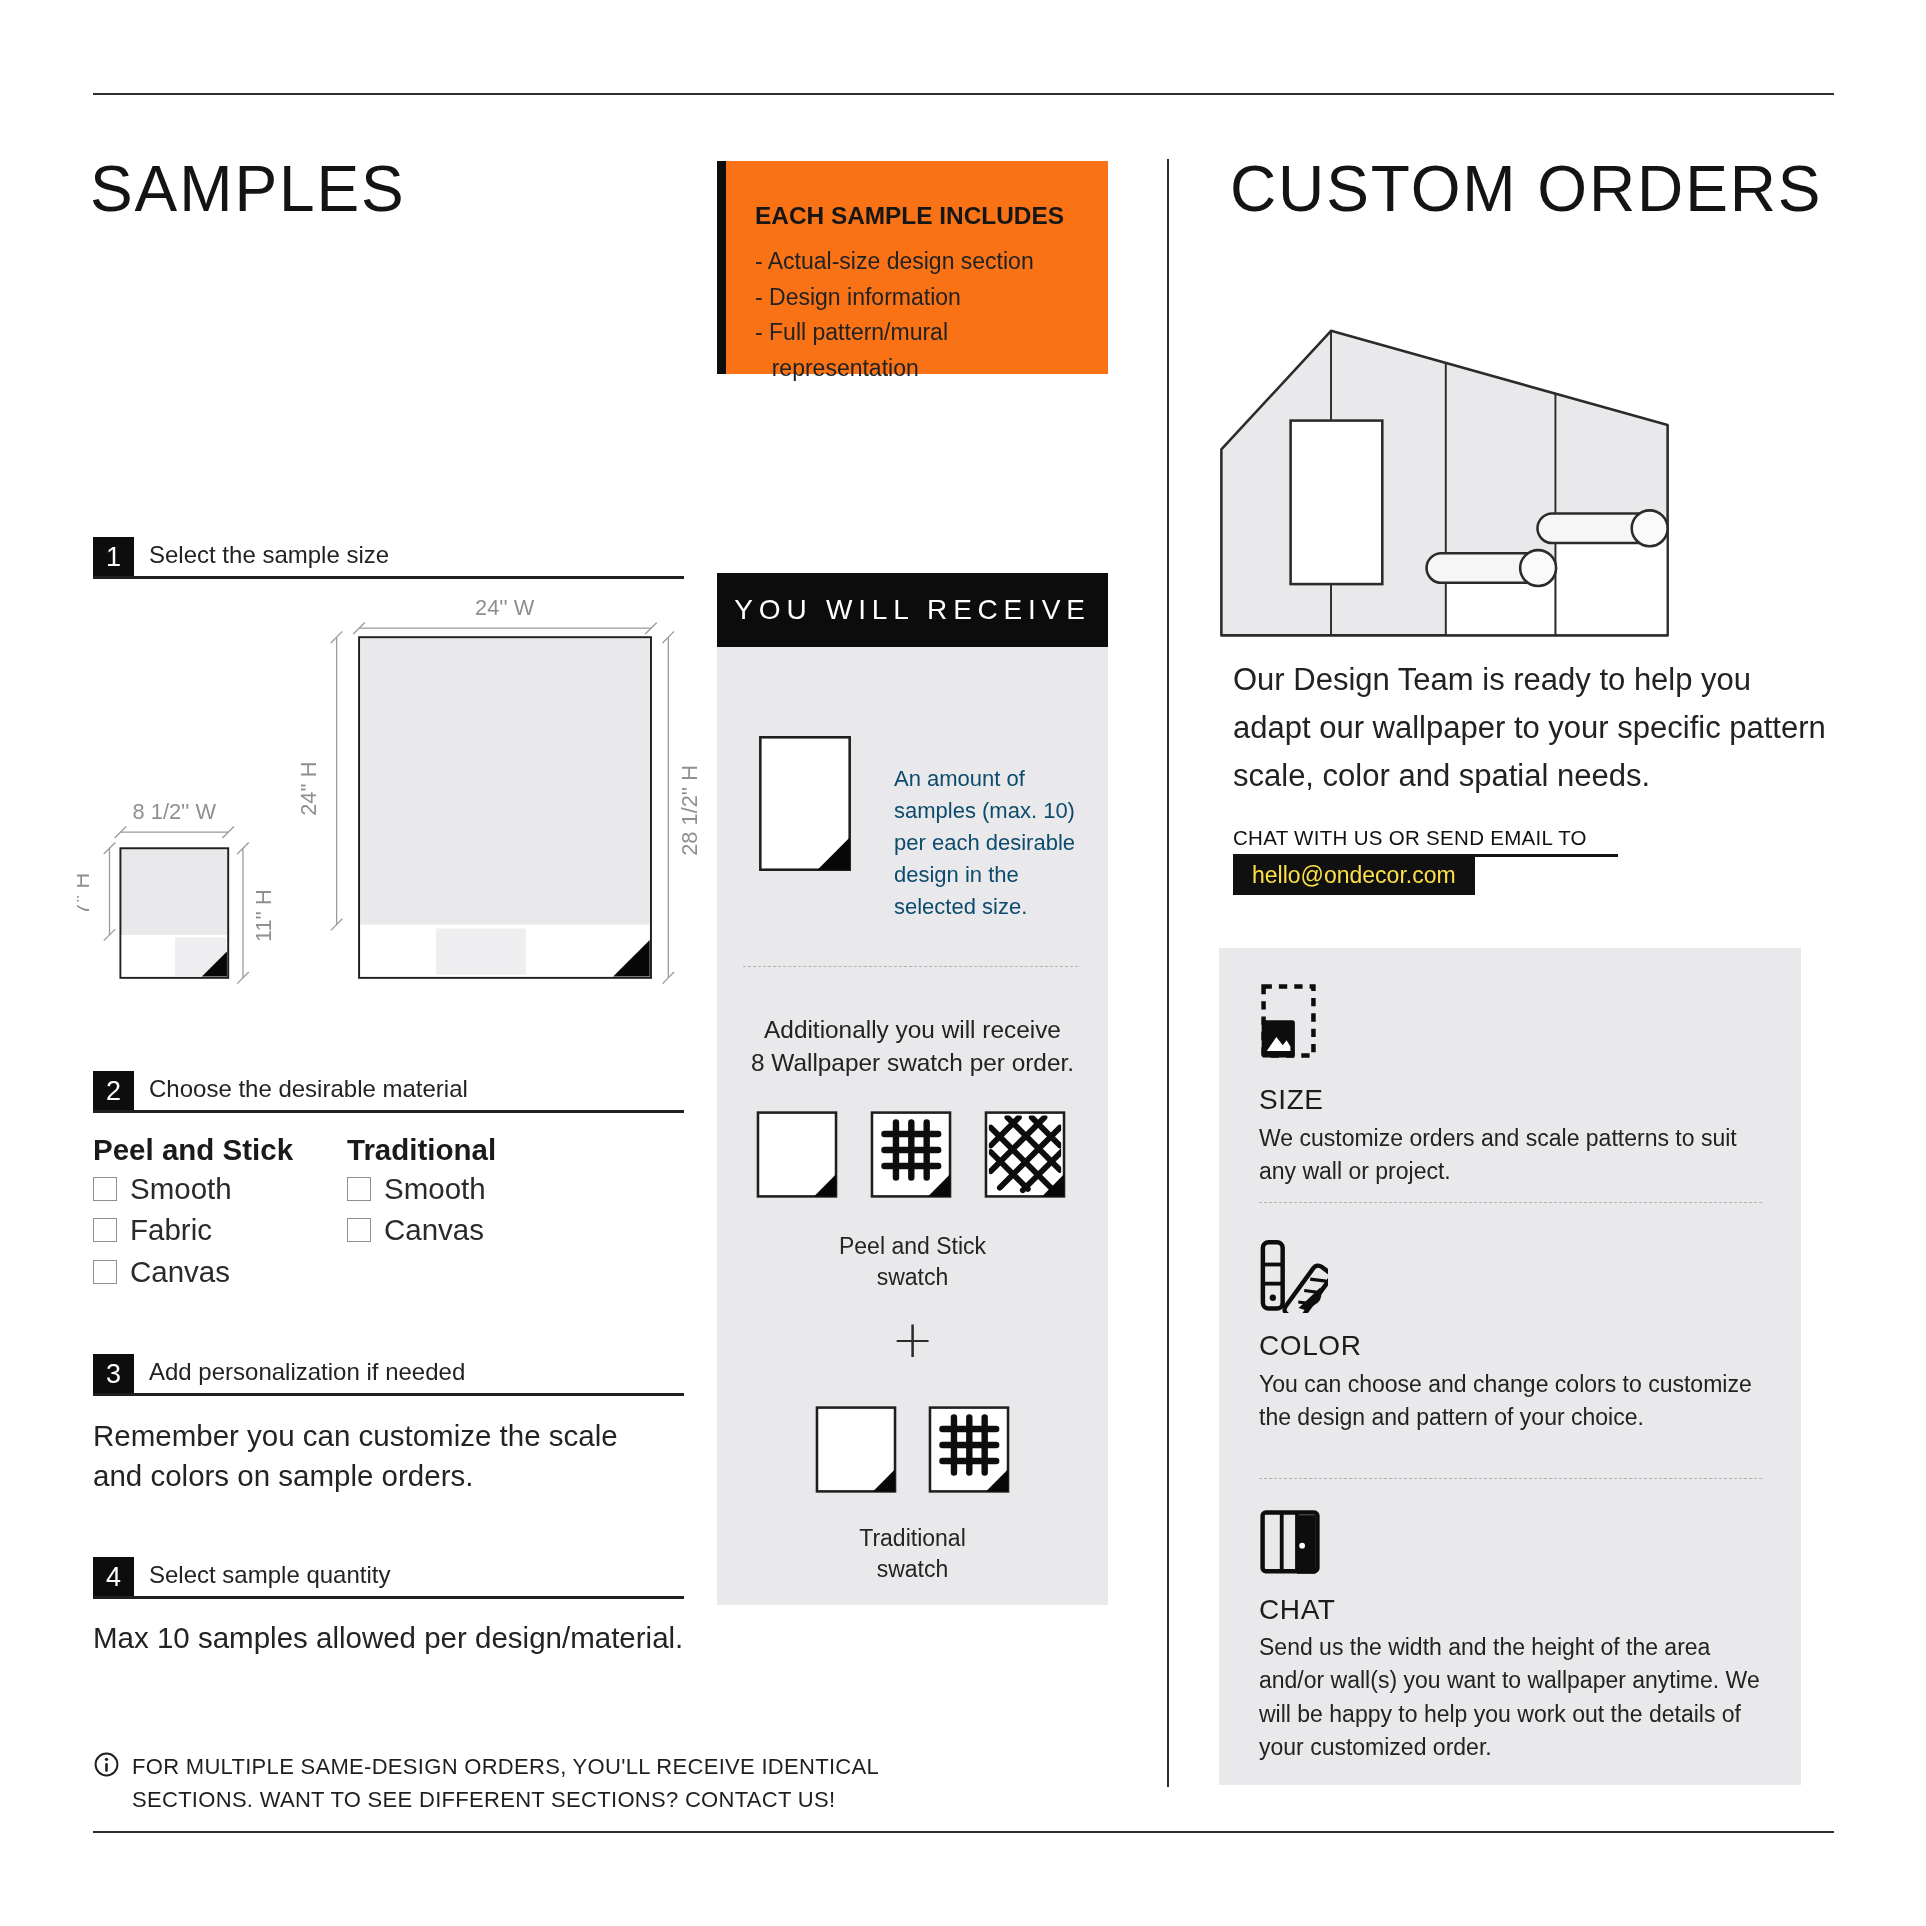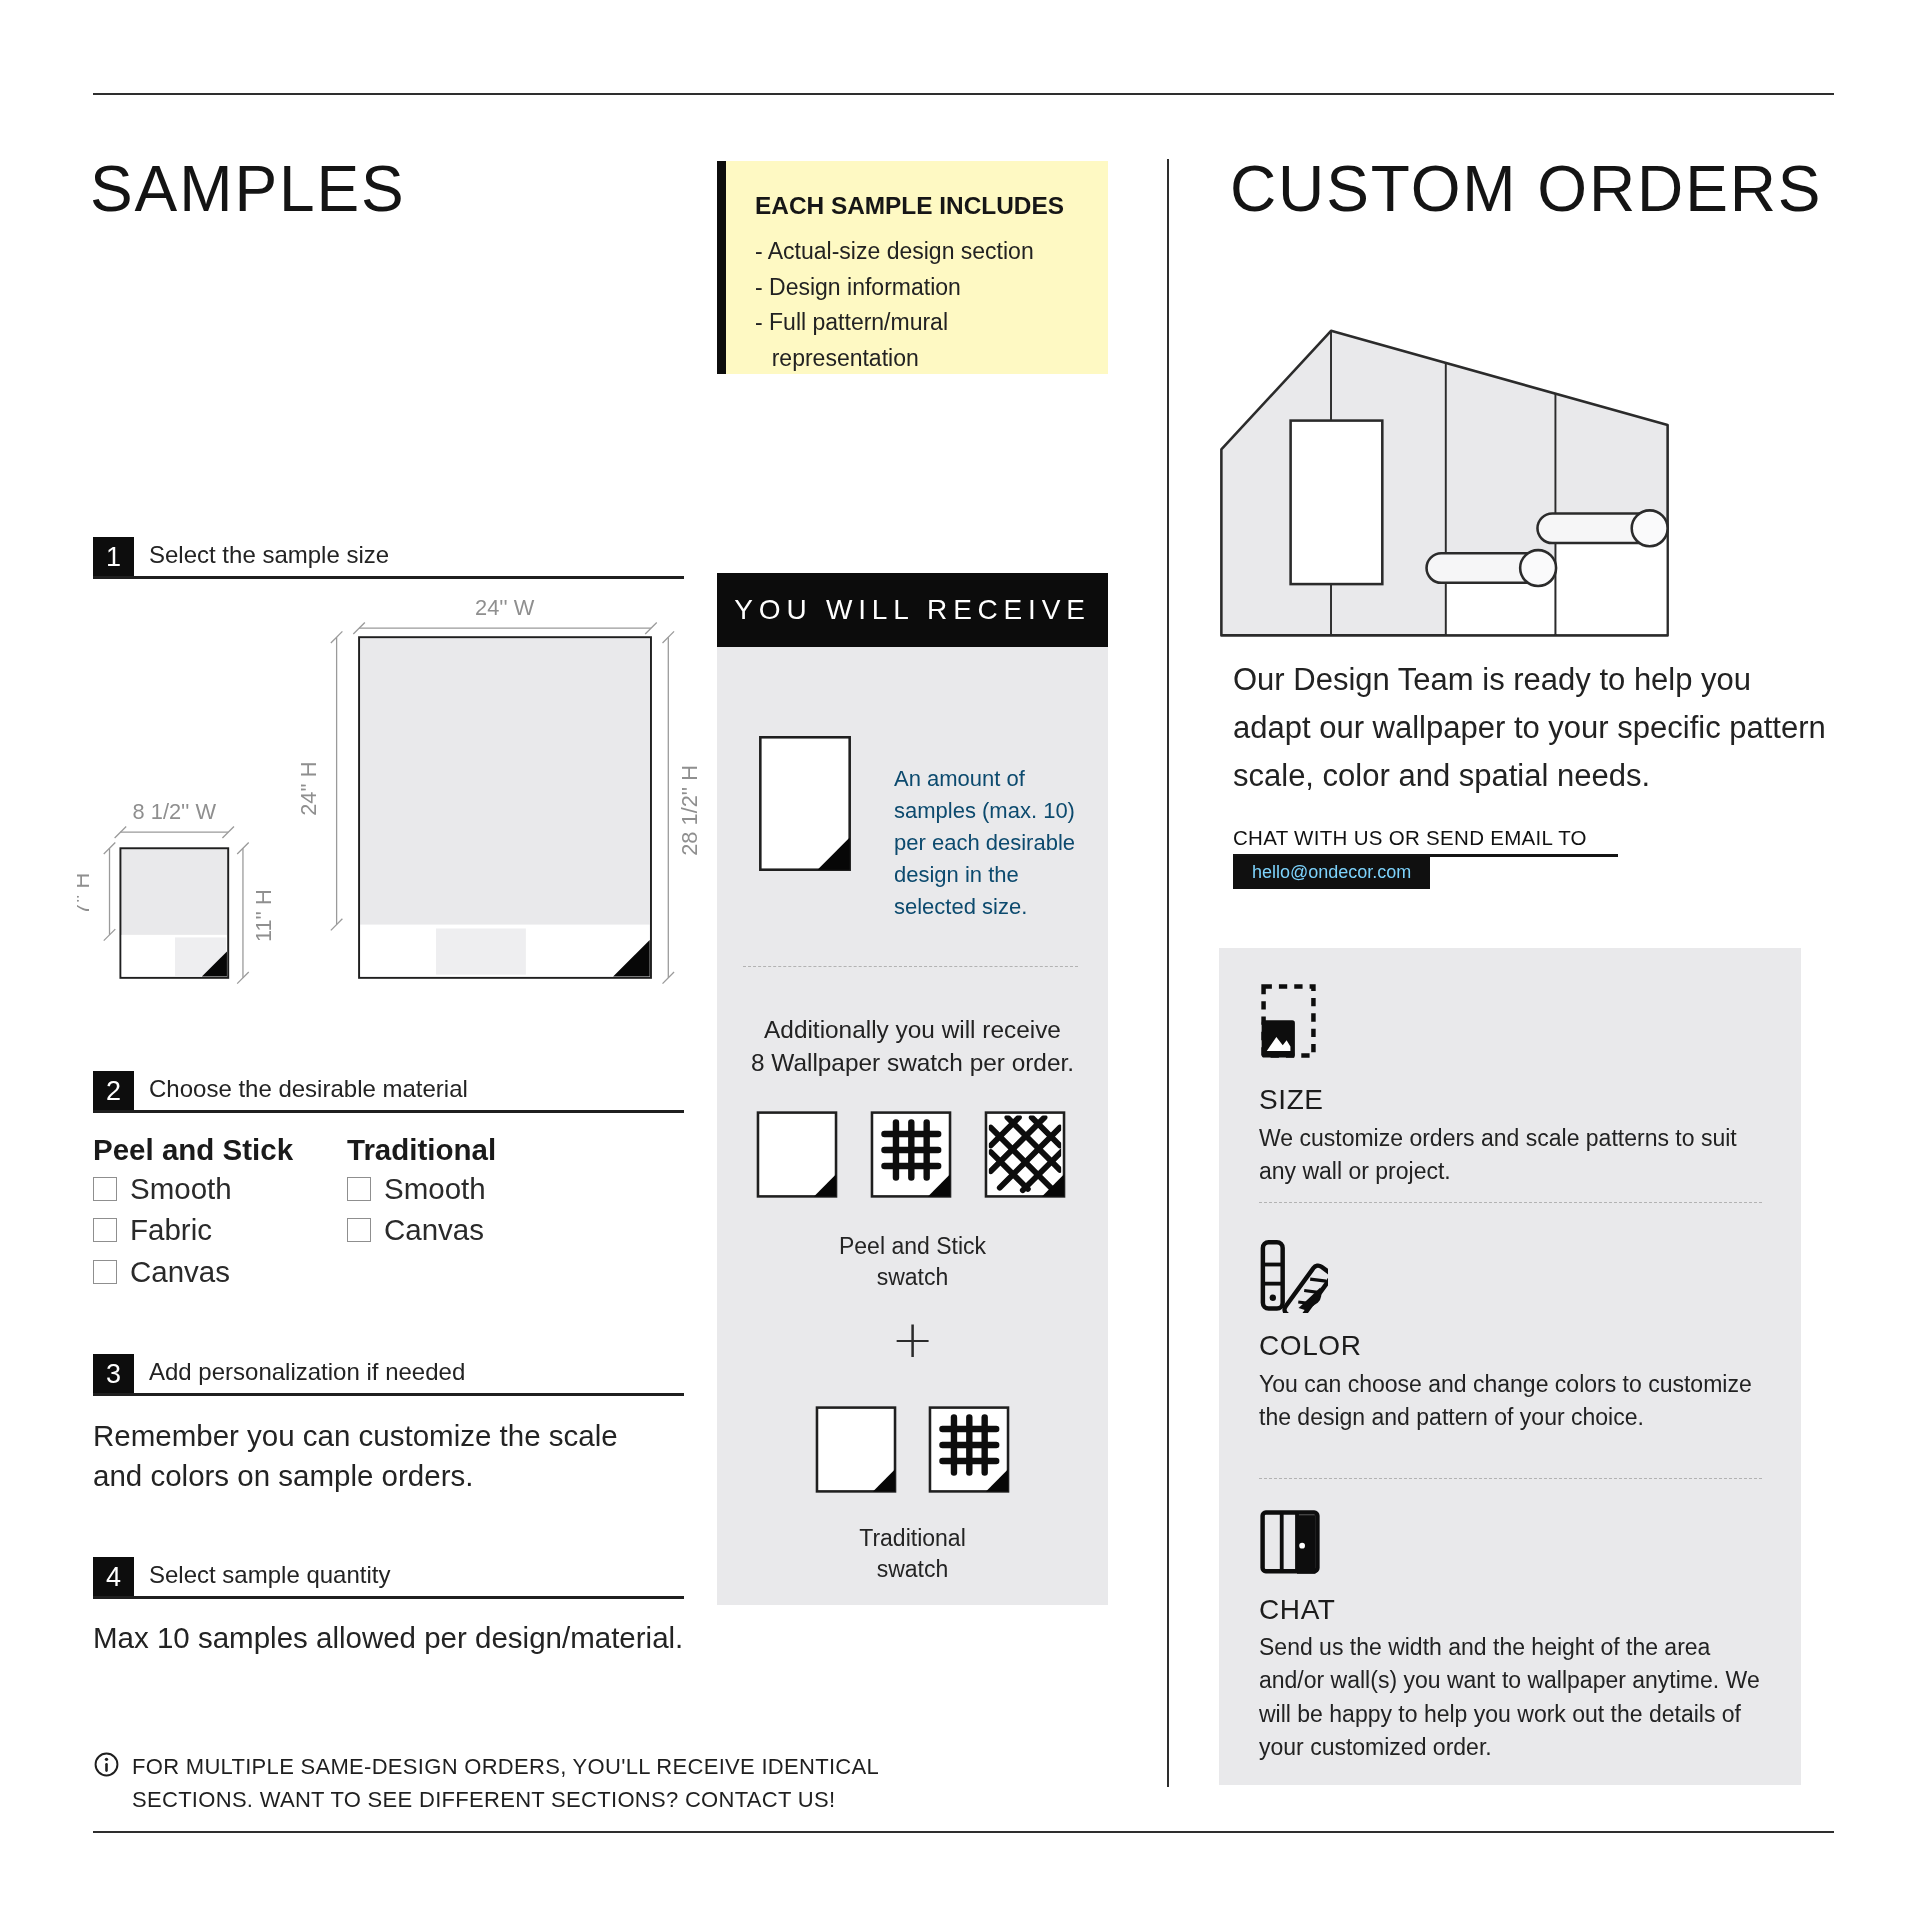--- a/index.html
+++ b/index.html
@@ -12,36 +12,36 @@
   .big-title{font-size:64px;font-weight:300;letter-spacing:1.9px;color:#141414;white-space:nowrap;}
   .intro{font-size:29.5px;line-height:1.32;letter-spacing:0.6px;color:#222;}
   .step-square{width:41px;height:41px;background:#0d0d0d;color:#fff;display:flex;align-items:center;justify-content:center;font-size:27px;}
   .step-title{font-size:24px;color:#232323;white-space:nowrap;}
   .step-underline{height:2.6px;background:#1f1f1f;}
   .step-body{font-size:29.5px;line-height:1.34;color:#232323;}
   .mat-title{font-size:29.5px;font-weight:700;color:#1a1a1a;}
   .opt{display:flex;align-items:center;gap:13px;font-size:29.5px;color:#2a2a2a;}
   .opt .box{width:22px;height:22px;border:1.9px solid #8f8f8f;background:#fff;flex:0 0 auto;}
   .note-text{font-size:22px;line-height:1.5;letter-spacing:0.3px;color:#1f1f1f;}
-  .inc-box{background:#fef9c3;border-left:9px solid #0d0d0d;box-sizing:border-box;padding:31px 16px 0 29px;}
+  .inc-box{background:#f97316;border-left:9px solid #0d0d0d;box-sizing:border-box;padding:41px 16px 0 29px;}
   .inc-title{font-size:24.4px;font-weight:700;color:#161616;margin-bottom:14px;}
   .inc-box ul{list-style:none;margin:0;padding:0;font-size:23px;line-height:1.55;color:#222;}
   .inc-box li{padding-left:16.7px;text-indent:-16.7px;}
   .inc-box li::before{content:"- ";}
   .bar{background:#0c0c0c;color:#ffffff;display:flex;align-items:center;justify-content:center;
        font-size:28px;font-weight:300;letter-spacing:5.8px;white-space:nowrap;}
   .panel{background:#e9e9eb;}
   .amount-text{font-size:22px;line-height:1.45;color:#0c4a6e;}
   .dashed{border-top:1.3px dashed #b3b3b3;height:0;}
   .center-text{text-align:center;font-size:24.4px;line-height:1.35;color:#222;}
   .caption{text-align:center;font-size:23px;line-height:1.35;color:#242424;}
   .plus{text-align:center;font-size:51px;font-weight:300;color:#2b2b2b;font-family:"DejaVu Sans", sans-serif;}
   .para{font-size:31px;line-height:1.55;color:#222;}
   .chat{font-size:20.5px;letter-spacing:0.3px;color:#111;white-space:nowrap;}
-  .email-box{background:#101010;color:#7dd3fc;font-size:18px;padding:5.8px 19px;display:inline-block;}
+  .email-box{background:#101010;color:#fde047;font-size:23px;padding:5.8px 19px;display:inline-block;}
   .feat-name{font-size:28px;letter-spacing:0.6px;color:#1c1c1c;}
   .feat-desc{font-size:23px;line-height:1.45;color:#222;}
   .dim-label{fill:#8f8f8f;font-size:34px;font-family:"Liberation Sans", sans-serif;}
   svg text{font-family:"Liberation Sans", sans-serif;}
 </style>
 </head>
 <body>
 
 <div class="abs rule" style="left:93px;top:93px;width:1741px;height:1.9px;"></div>
 <div class="abs rule" style="left:93px;top:1831px;width:1741px;height:1.9px;"></div>

